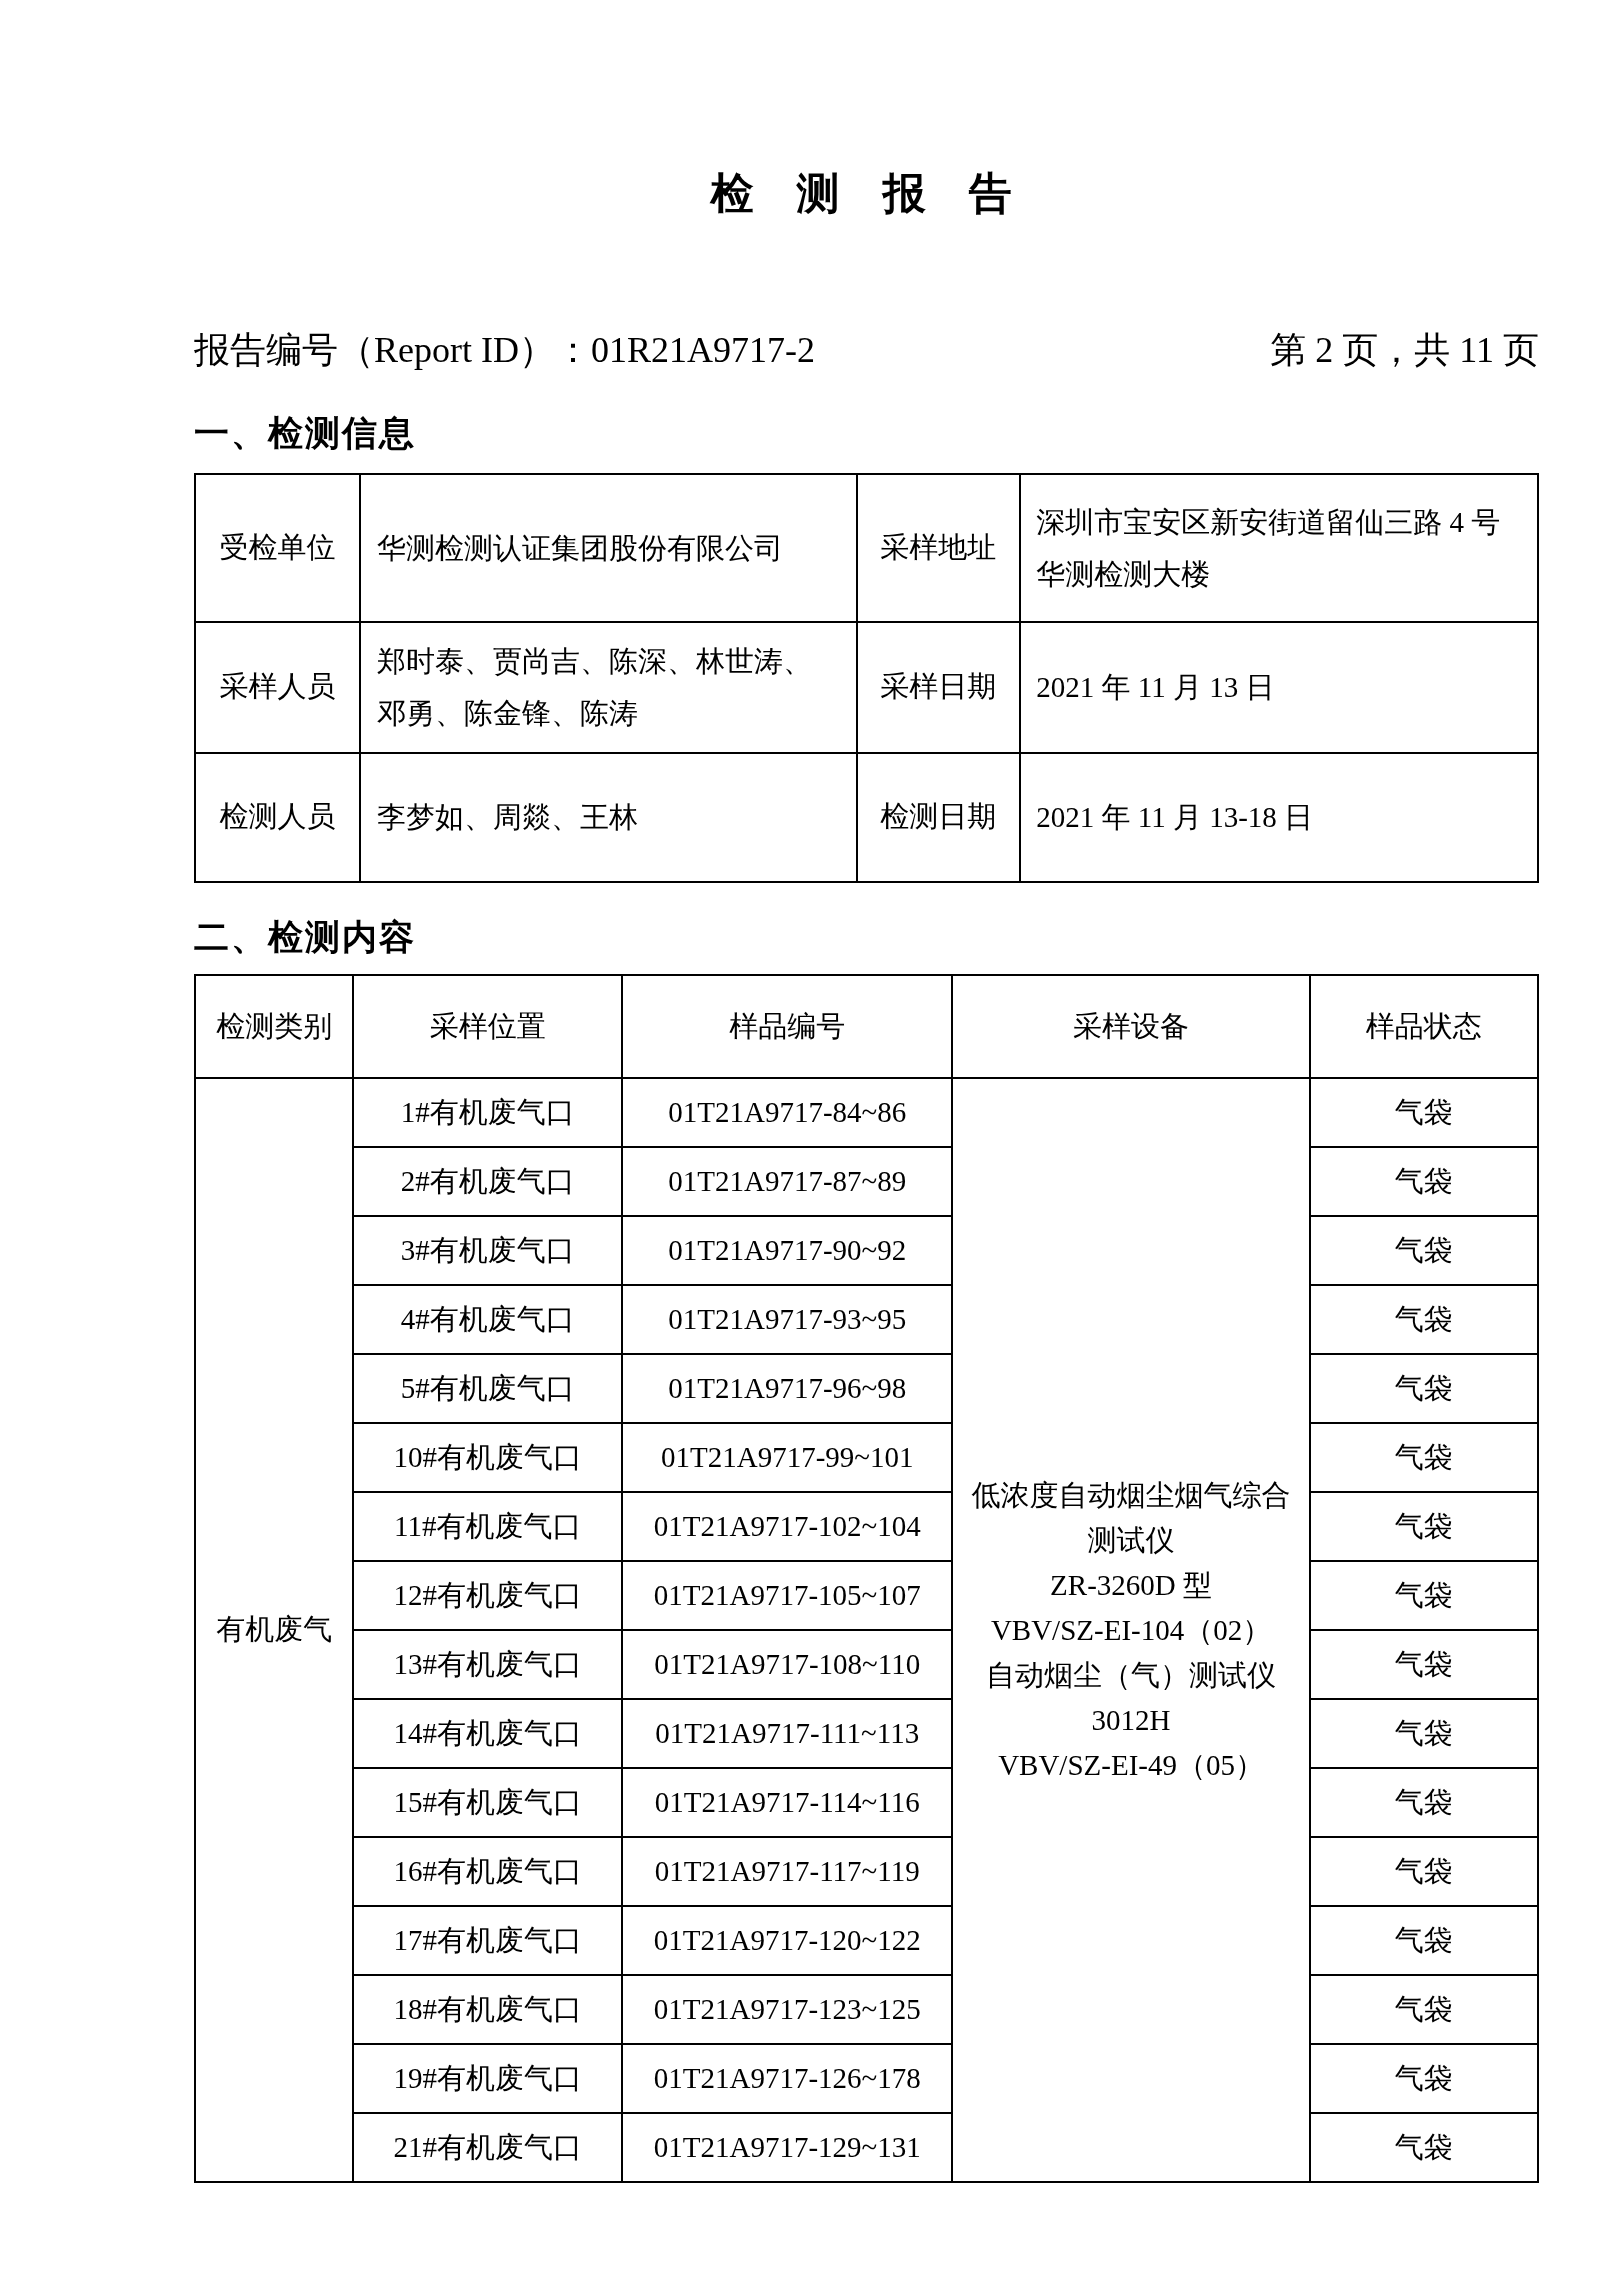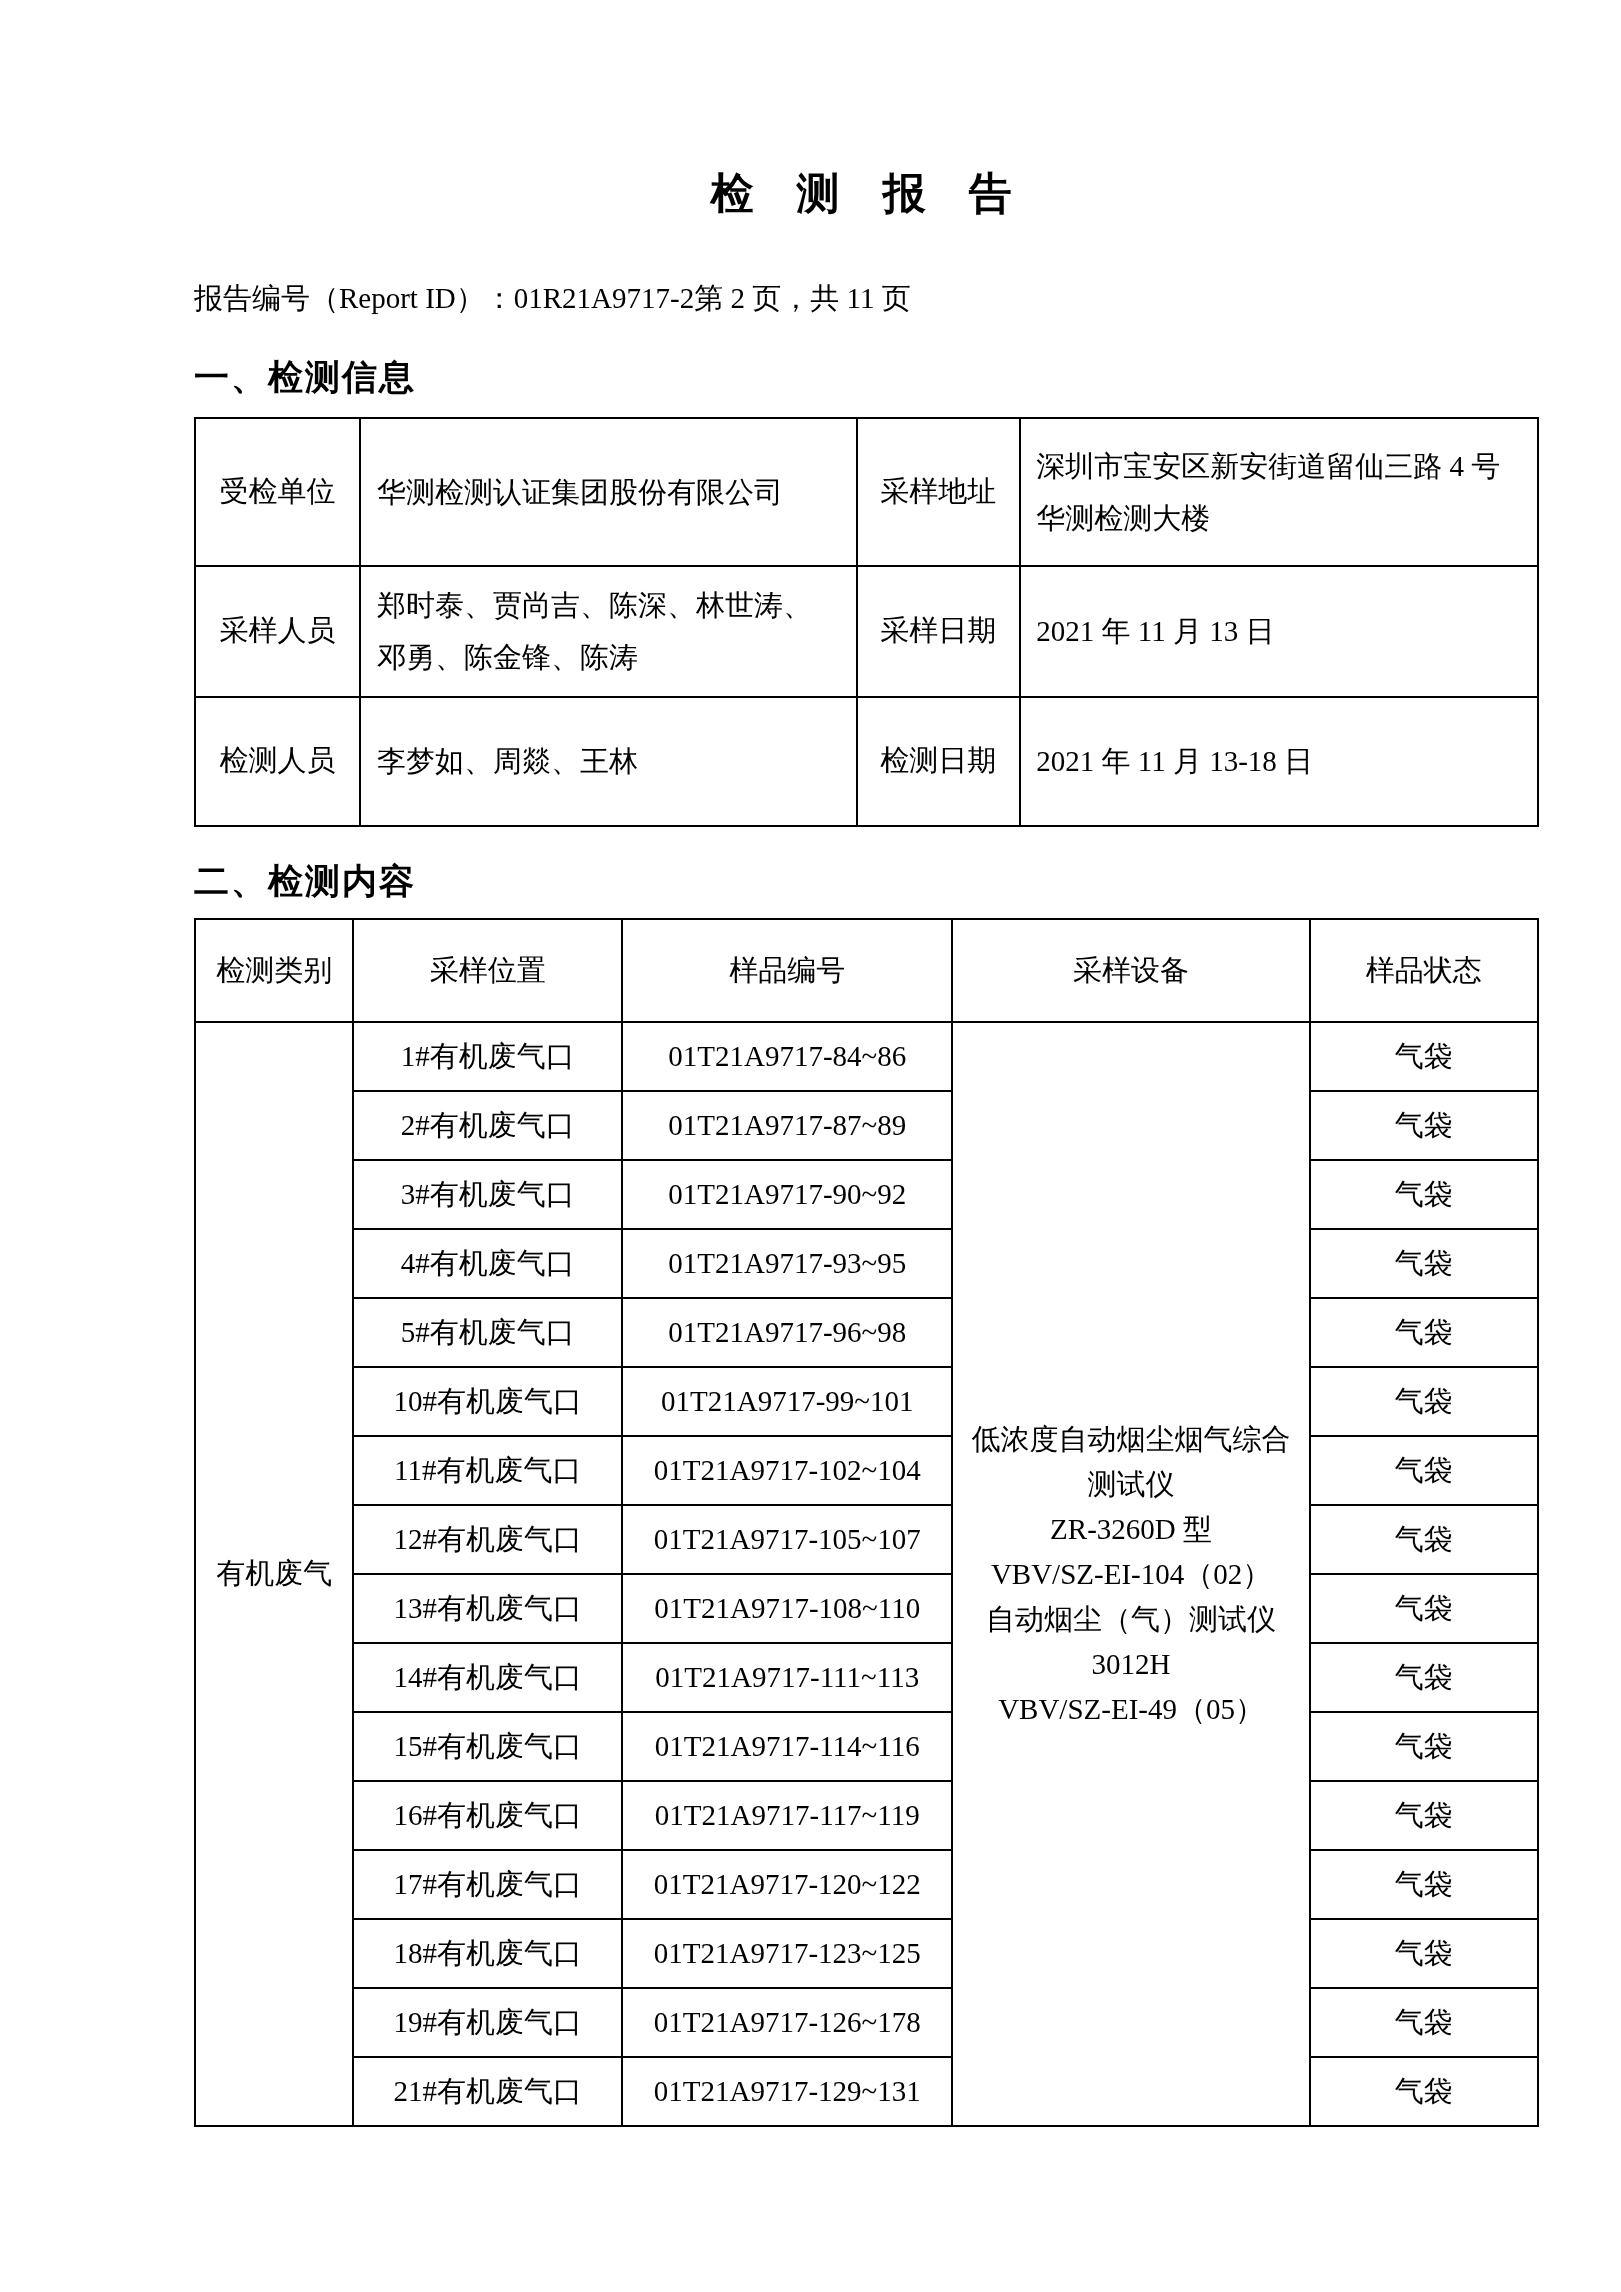--- a/index.html
+++ b/index.html
@@ -17,24 +17,24 @@
     margin:0;
     text-align:center;
     font-size:43px;
     font-weight:bold;
     letter-spacing:10.8px;
     word-spacing:10.8px;
     white-space:nowrap;
   }
   .report-line {
     display:flex;
-    justify-content:flex-start;
+    justify-content:space-between;
     align-items:baseline;
-    margin-top:56px;
-    font-size:29px;
+    margin-top:103px;
+    font-size:36px;
   }
   .sec-heading {
     margin:0;
     font-size:35px;
     font-weight:bold;
     letter-spacing:2px;
   }
   .sec1 { margin-top:35px; }
   .sec2 { margin-top:31px; }
 

